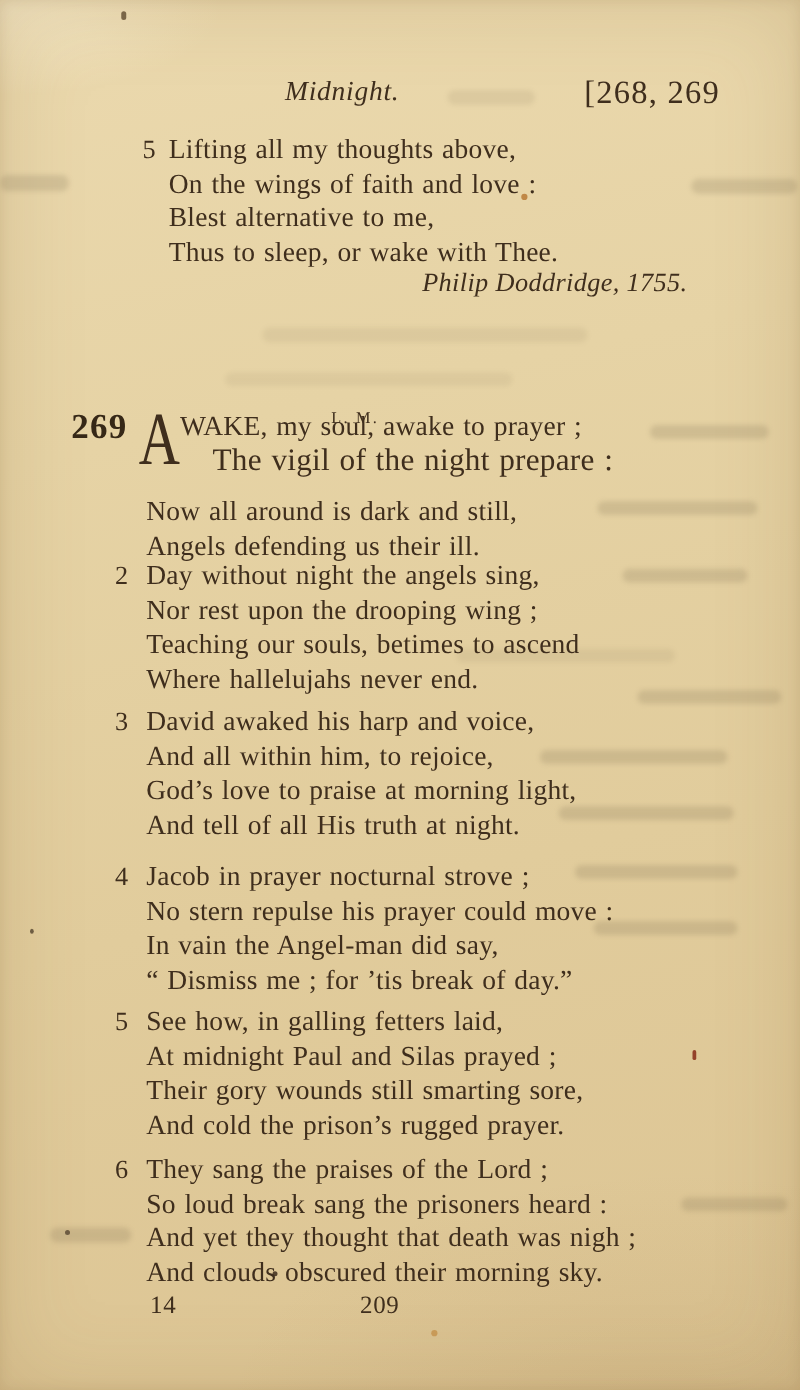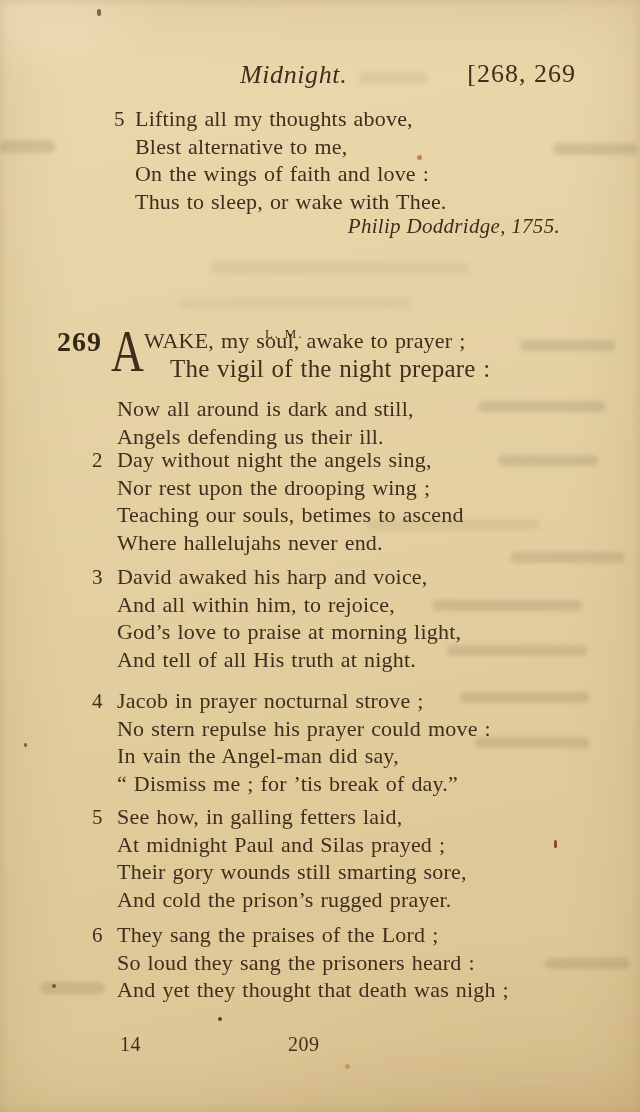--- a/index.html
+++ b/index.html
@@ -9,28 +9,28 @@
     background:
       radial-gradient(ellipse 240px 100px at 10px 6px, rgba(249,239,210,0.55), rgba(249,239,210,0) 70%),
       radial-gradient(ellipse 520px 280px at 85% 102%, rgba(146,110,60,0.12), rgba(146,110,60,0) 70%),
       linear-gradient(168deg, #ebd9ae 0%, #e6d3a5 30%, #e1cc9c 62%, #dcc493 100%);
     box-shadow: inset 0 0 70px rgba(130,95,45,0.18), inset 0 0 10px rgba(120,85,40,0.14);
     font-family:"Liberation Serif","DejaVu Serif",serif;
     color:var(--ink,#3f2e1d);
   }
   .abs { position:absolute; }
   .txt { letter-spacing:0.2px; word-spacing:1.2px; }
-  .running-title { top:60px; left:228px; font-style:italic; font-size:26px; letter-spacing:0.6px;margin-left:12px; }
+  .running-title { top:60px; left:228px; font-style:italic; font-size:22px; letter-spacing:0.6px; }
   .page-ref { top:59px; right:64px; font-size:26px; letter-spacing:1px; }
   .verse { font-size:22px; }
   .verse .vline { display:block; line-height:27.5px; white-space:nowrap; }
   .vnum { position:absolute; font-size:21px; top:2px; }
   .prev-verse { top:105px; left:135px; }
   .prev-verse .vnum { left:-21px; }
-  .attribution { top:214px; right:80px; font-style:italic; font-size:21px; letter-spacing:0.3px; }
+  .attribution { top:214px; right:90px; font-style:italic; font-size:21px; letter-spacing:0.3px; }
   .meter { top:294px; left:265px; font-size:13px; letter-spacing:1.8px;margin-top:32px; }
   .hymn-number { top:326px; left:57px; font-size:28px; font-weight:bold; letter-spacing:1px; color:#362817; }
   .dropcap { top:327px; left:111px; font-size:60px; line-height:48px; display:inline-block;
              transform:scaleX(0.76); transform-origin:left top; }
   .open-line1 { top:328px; left:144px; font-size:22px; white-space:nowrap; }
   .open-line2 { top:355px; left:170px; font-size:25px; white-space:nowrap; }
   .open-rest  { top:395px; left:117px; }
   .v2 { top:446px; left:117px; }
   .v3 { top:563px; left:117px; }
   .v4 { top:687px; left:117px; }
@@ -72,22 +72,22 @@
     <div class="speck" style="left:24px;top:743px;width:3px;height:4px;background:#6d5c42;border-radius:50%;"></div>
     <div class="speck" style="left:345px;top:1064px;width:5px;height:5px;background:#c89a58;border-radius:50%;"></div>
   </div>
 
   <div class="abs running-title">Midnight.</div>
   <div class="abs page-ref">[268, 269</div>
 
   <div class="abs verse txt prev-verse">
     <span class="vnum">5</span>
     <span class="vline">Lifting all my thoughts above,</span>
+    <span class="vline">On the wings of faith and love :</span>
     <span class="vline">Blest alternative to me,</span>
-    <span class="vline">On the wings of faith and love :</span>
     <span class="vline">Thus to sleep, or wake with Thee.</span>
   </div>
   <div class="abs attribution">Philip Doddridge, 1755.</div>
 
   <div class="abs meter">L. M.</div>
   <div class="abs hymn-number">269</div>
   <div class="abs dropcap txt">A</div>
   <div class="abs open-line1 txt">WAKE, my soul, awake to prayer ;</div>
   <div class="abs open-line2 txt">The vigil of the night prepare :</div>
   <div class="abs verse txt open-rest">
@@ -123,20 +123,21 @@
     <span class="vnum">5</span>
     <span class="vline">See how, in galling fetters laid,</span>
     <span class="vline">At midnight Paul and Silas prayed ;</span>
     <span class="vline">Their gory wounds still smarting sore,</span>
     <span class="vline">And cold the prison’s rugged prayer.</span>
   </div>
 
   <div class="abs verse txt v6">
     <span class="vnum">6</span>
     <span class="vline">They sang the praises of the Lord ;</span>
-    <span class="vline">So loud they sang the prisoners heard :</span>
+    <span class="vline">So loud break sang the prisoners heard :</span>
     <span class="vline">And yet they thought that death was nigh ;</span>
+    <span class="vline">And clouds obscured their morning sky.</span>
   </div>
 
   <div class="abs signature">14</div>
   <div class="abs page-number">209</div>
 
 </div>
 
 </body></html>

